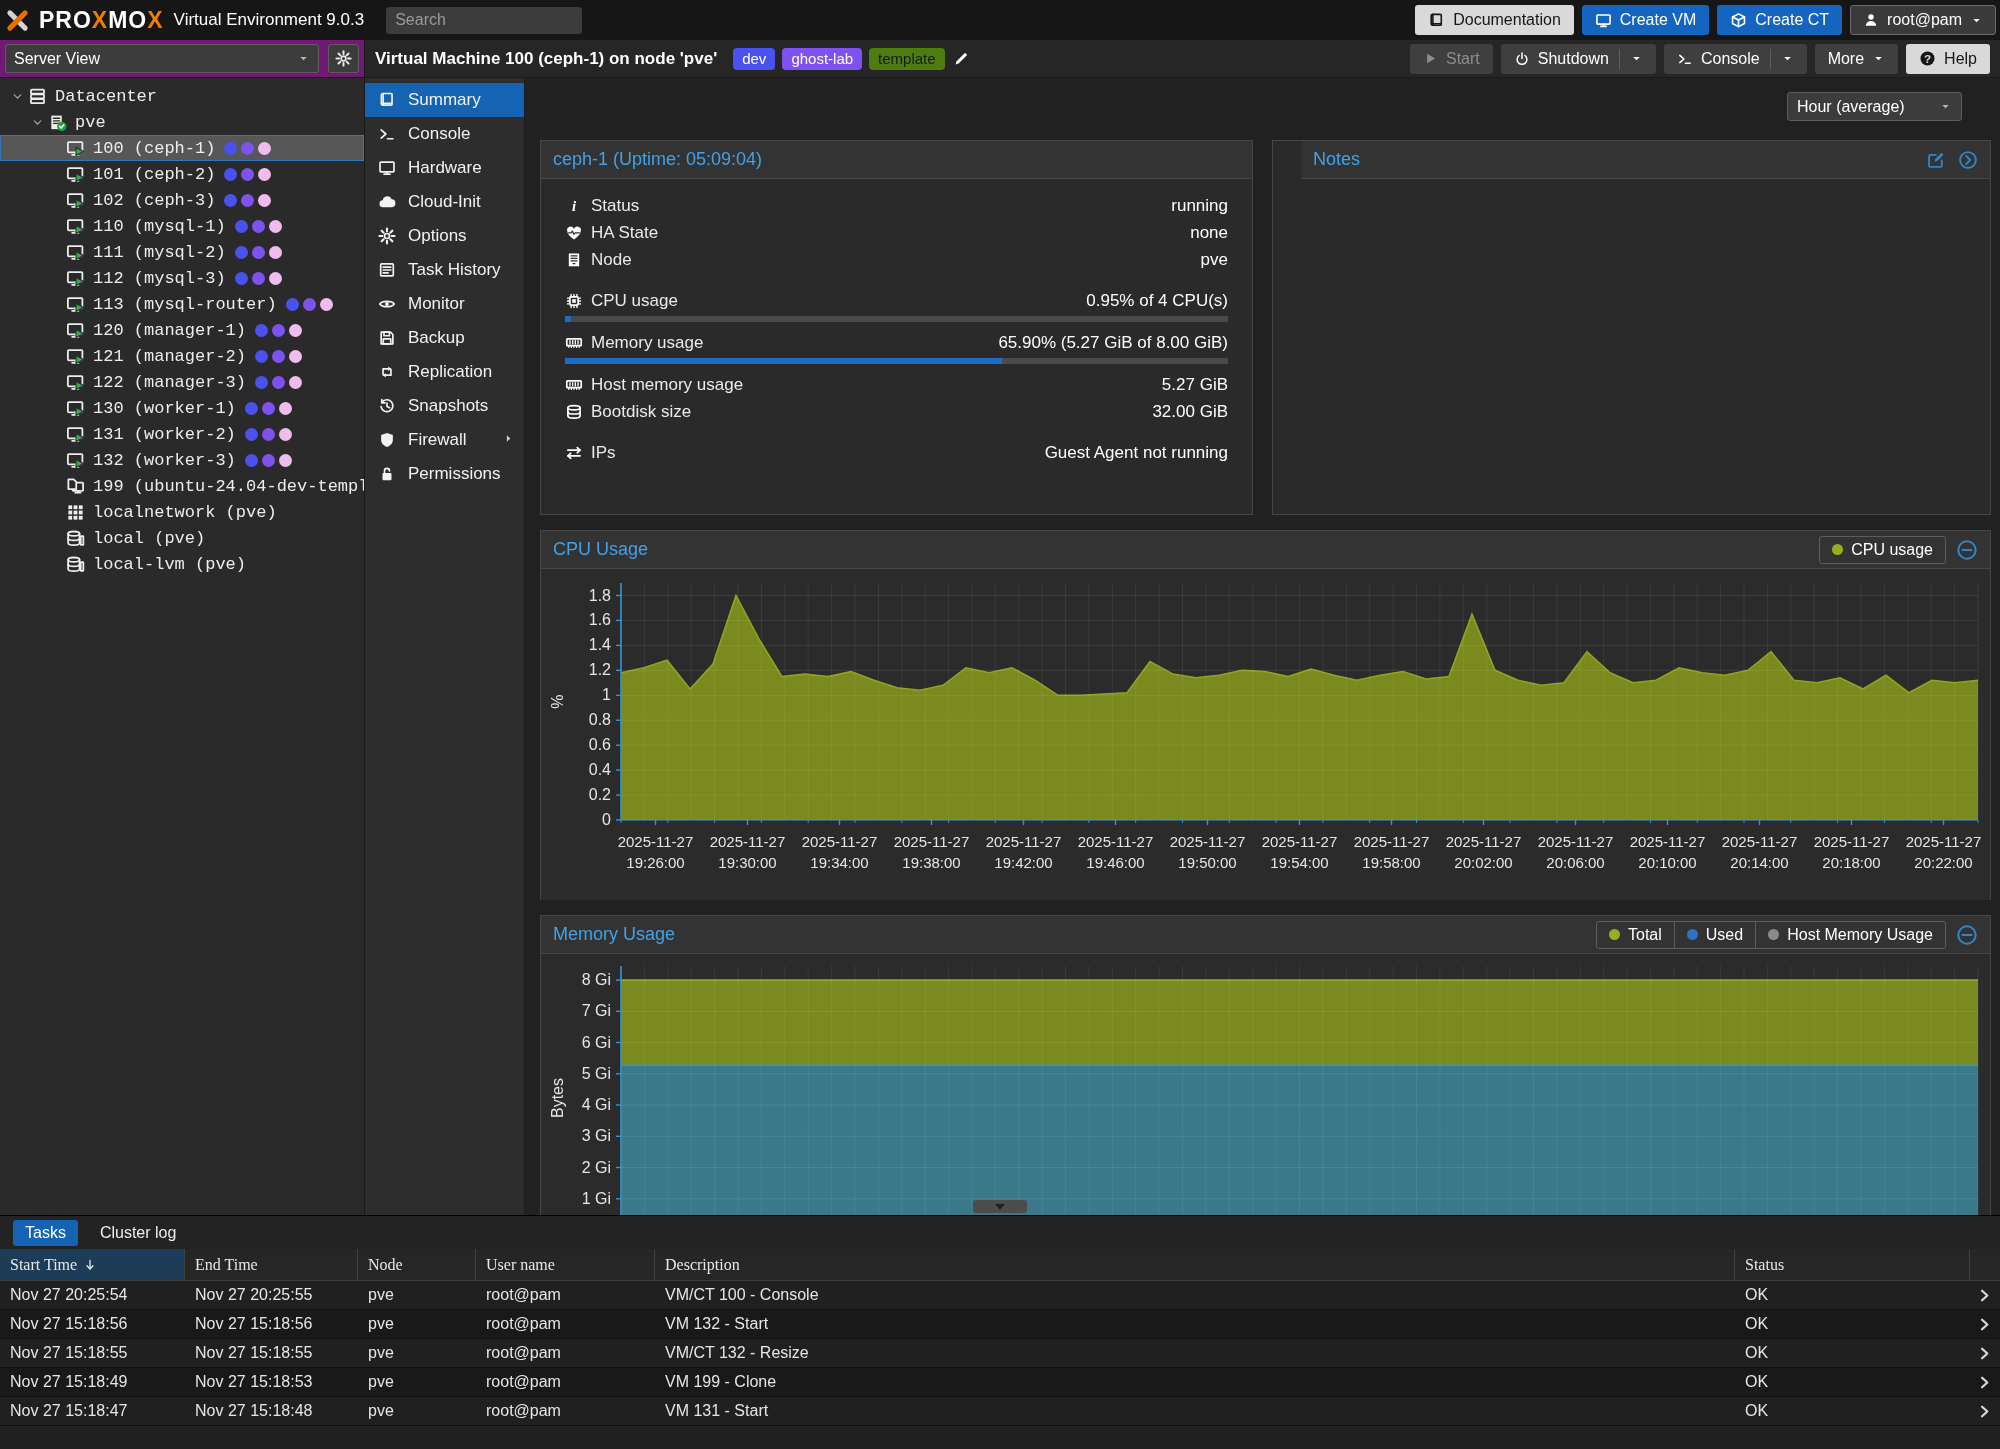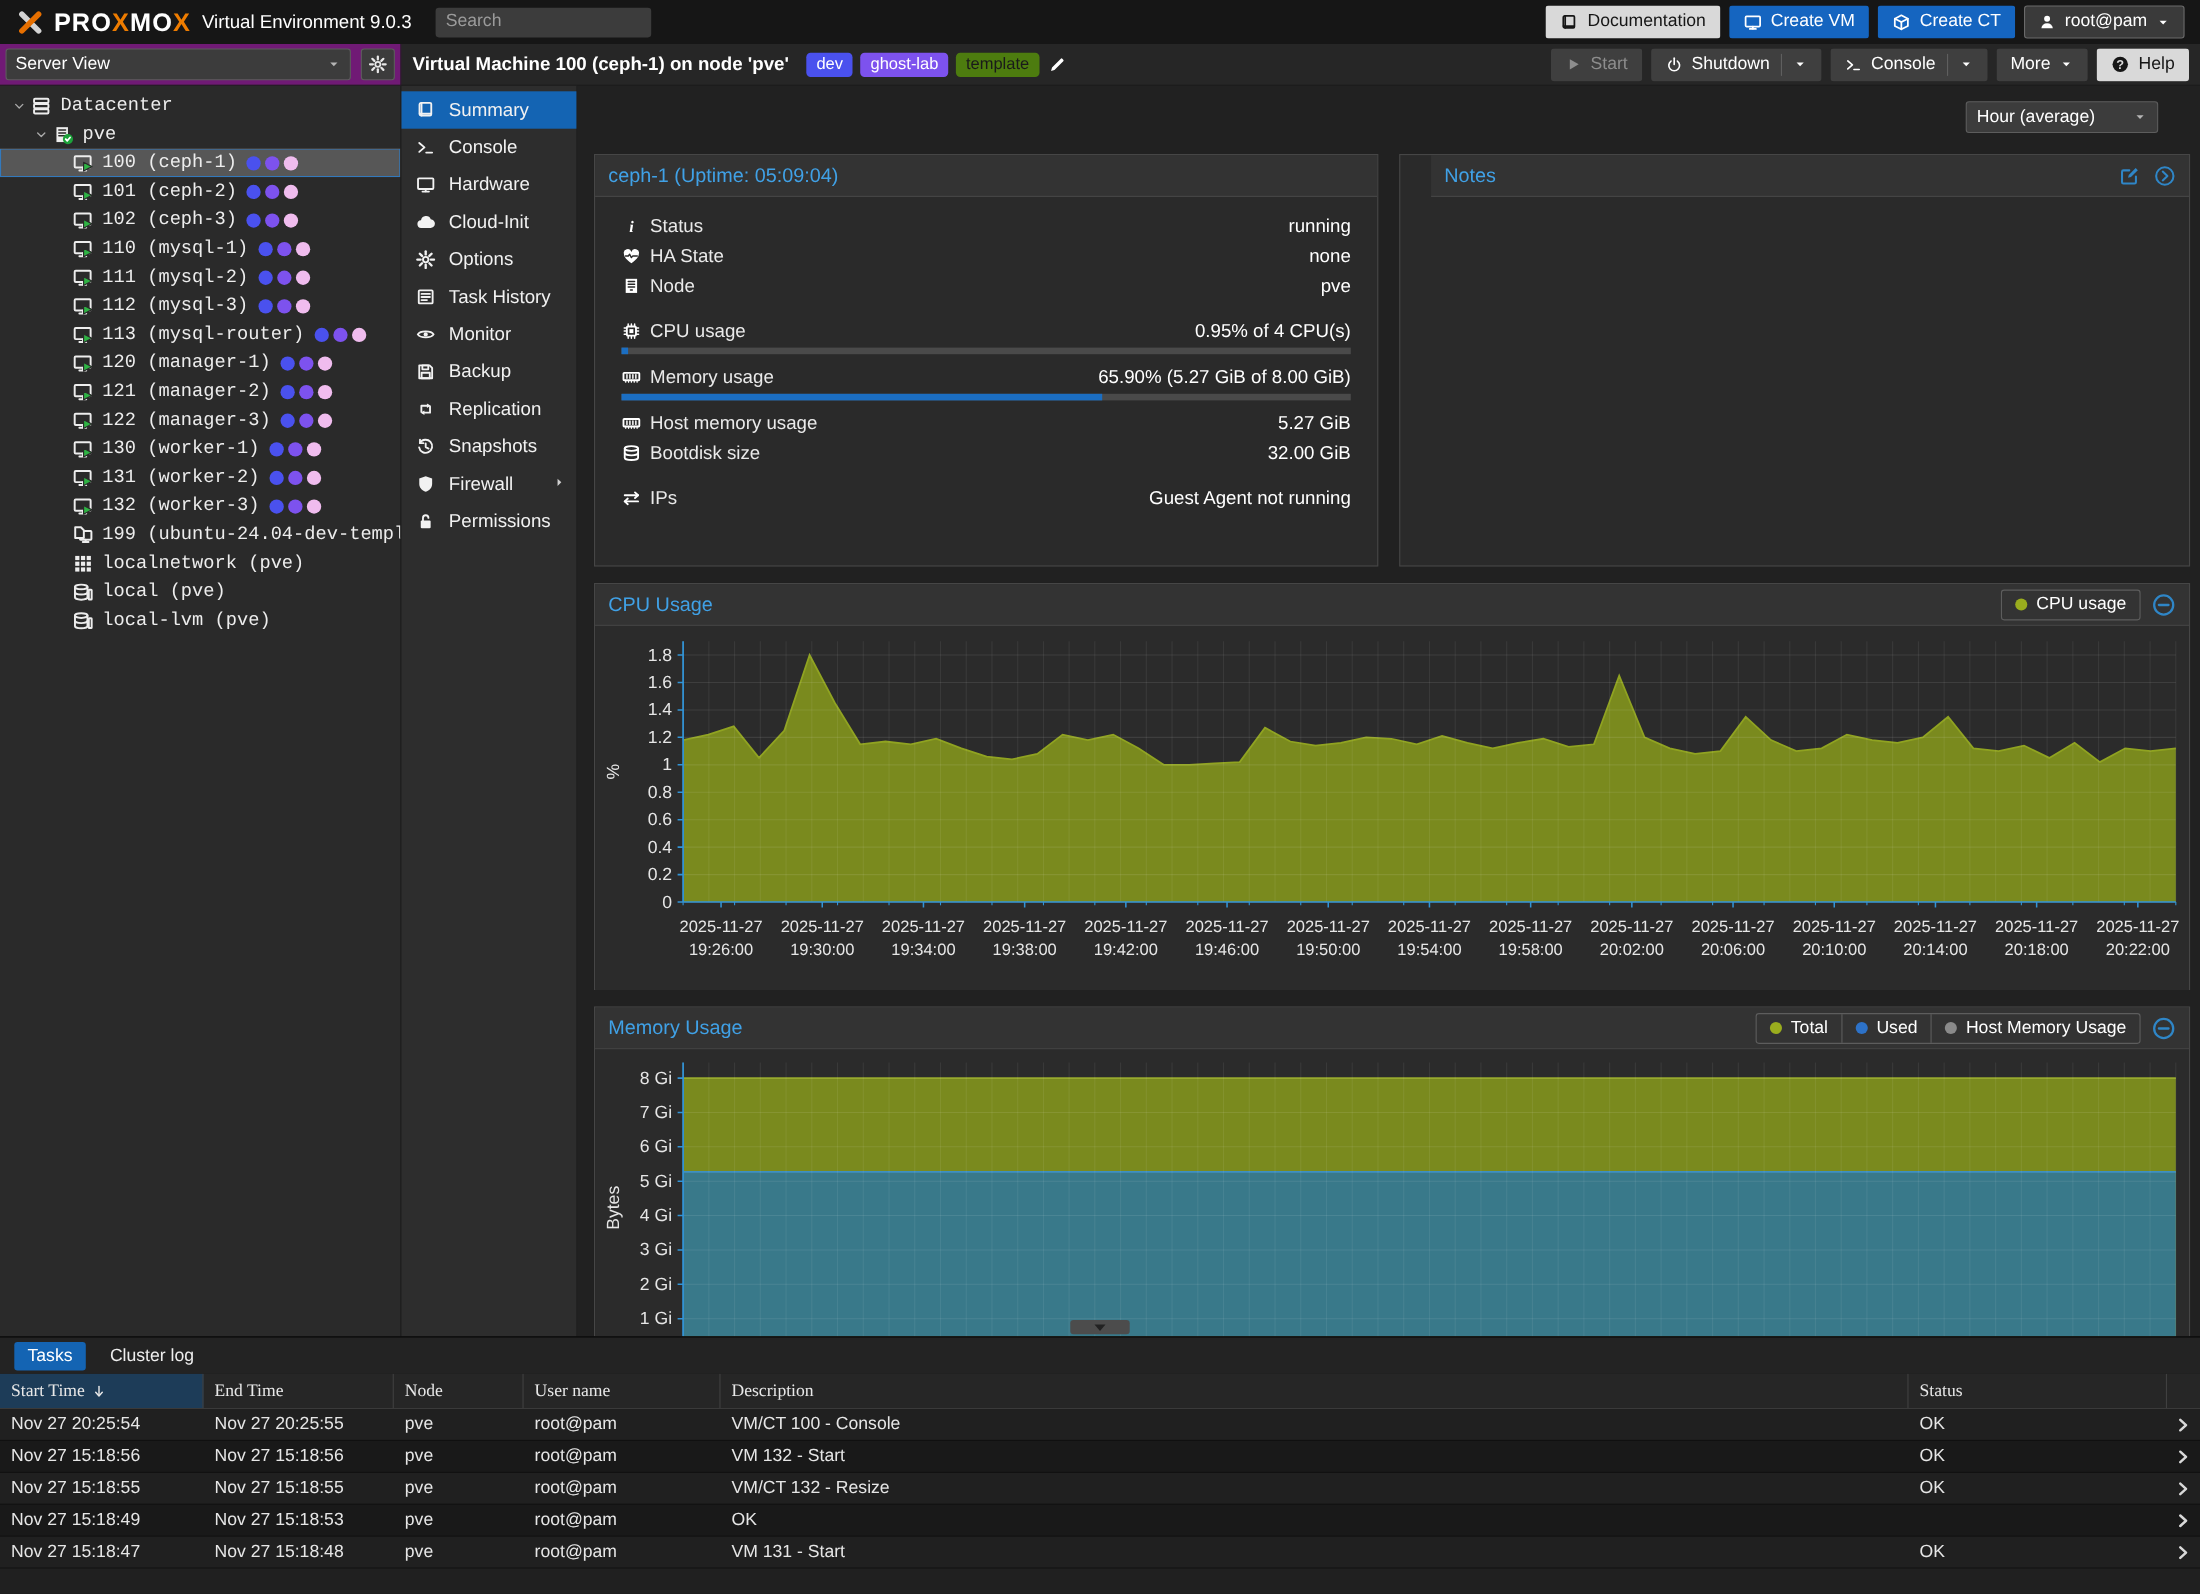--- a/index.html
+++ b/index.html
@@ -1,20 +1,20 @@
 <!DOCTYPE html>
 <html><head>
 <meta charset="utf-8">
 <style>
   * { margin:0; padding:0; box-sizing:border-box; }
   body { font-family:"Liberation Sans", sans-serif; background:#111; }
   .app { position:relative; width:2000px; height:1449px; background:#212121; overflow:hidden; color:#e8e8e8; }
 
   
-  .topbar { position:absolute; top:0; left:0; right:0; height:40px; background:#161616; display:flex; align-items:center; padding:0 14px; gap:8px; }
+  .topbar { position:absolute; top:0; left:0; right:0; height:40px; background:#161616; display:flex; align-items:center; padding:0 4px; gap:8px; }
   .brand { display:flex; align-items:center; gap:8px; }
   .brand-word { font-size:23px; font-weight:bold; letter-spacing:1px; }
   .env { font-size:17px; color:#fff; margin-left:2px; }
   .search { margin-left:14px; width:196px; height:27px; background:#3c3c3c; border:none; border-radius:3px; color:#ddd; font-size:16px; padding:0 9px; }
   .search::placeholder { color:#9b9b9b; }
   .top-right { margin-left:auto; display:flex; gap:8px; align-items:center; }
   .btn { height:30px; border:1px solid transparent; border-radius:3px; display:inline-flex; align-items:center; gap:8px; padding:0 12px; font-size:16px; cursor:pointer; white-space:nowrap; }
   .btn-light { background:#d9d9d9; color:#161616; }
   .btn-blue  { background:#1565c0; color:#fff; }
   .btn-dark  { background:#3f3f3f; color:#fff; }
@@ -1250,20 +1250,21 @@
             <svg viewBox="0 0 16 16" width="15" height="15" fill="none" stroke="currentColor" stroke-width="1.5" stroke-linecap="round" stroke-linejoin="round">
               <path d="M5.4 2.9 L11 8 L5.4 13.1" stroke-width="2.4"></path>
             </svg>
           </span>
         </div>
         <div class="tr">
           <span class="td c0">Nov 27 15:18:49</span>
           <span class="td c1">Nov 27 15:18:53</span>
           <span class="td c2">pve</span>
           <span class="td c3">root@pam</span>
+          <span class="td c4">VM 199 - Clone</span>
           <span class="td c5">OK</span>
           <span class="chev ic">
             <svg viewBox="0 0 16 16" width="15" height="15" fill="none" stroke="currentColor" stroke-width="1.5" stroke-linecap="round" stroke-linejoin="round">
               <path d="M5.4 2.9 L11 8 L5.4 13.1" stroke-width="2.4"></path>
             </svg>
           </span>
         </div>
         <div class="tr">
           <span class="td c0">Nov 27 15:18:47</span>
           <span class="td c1">Nov 27 15:18:48</span>

